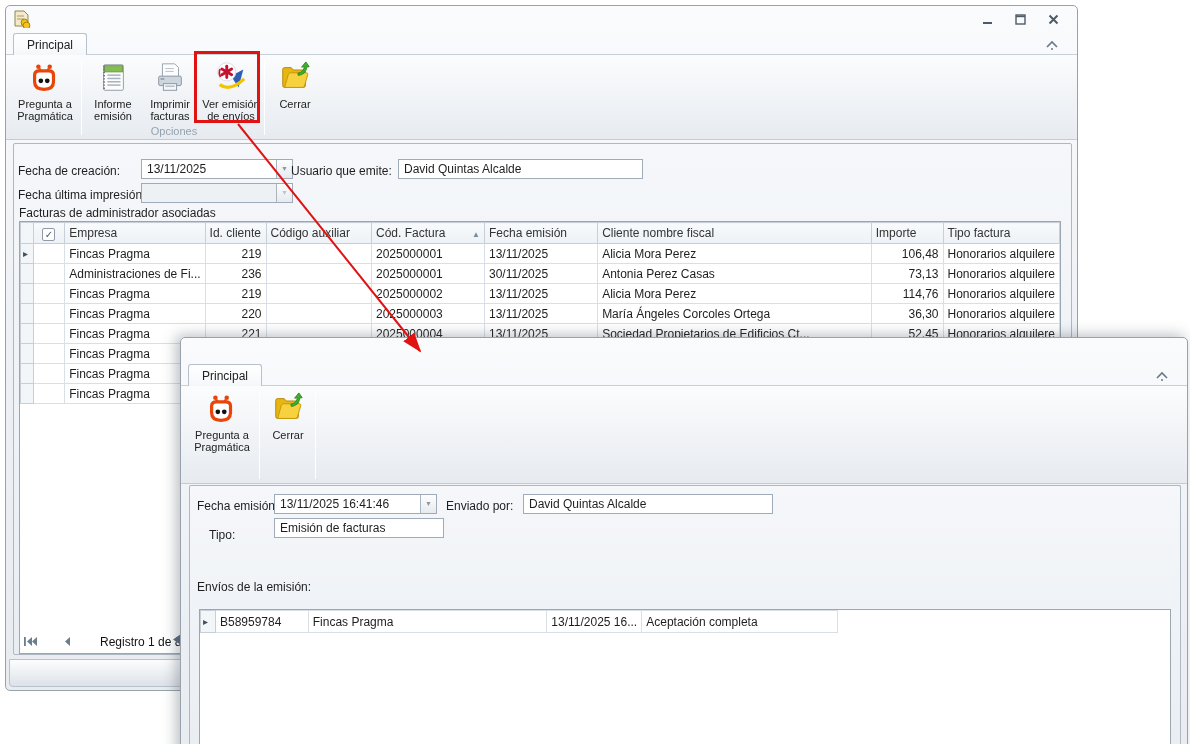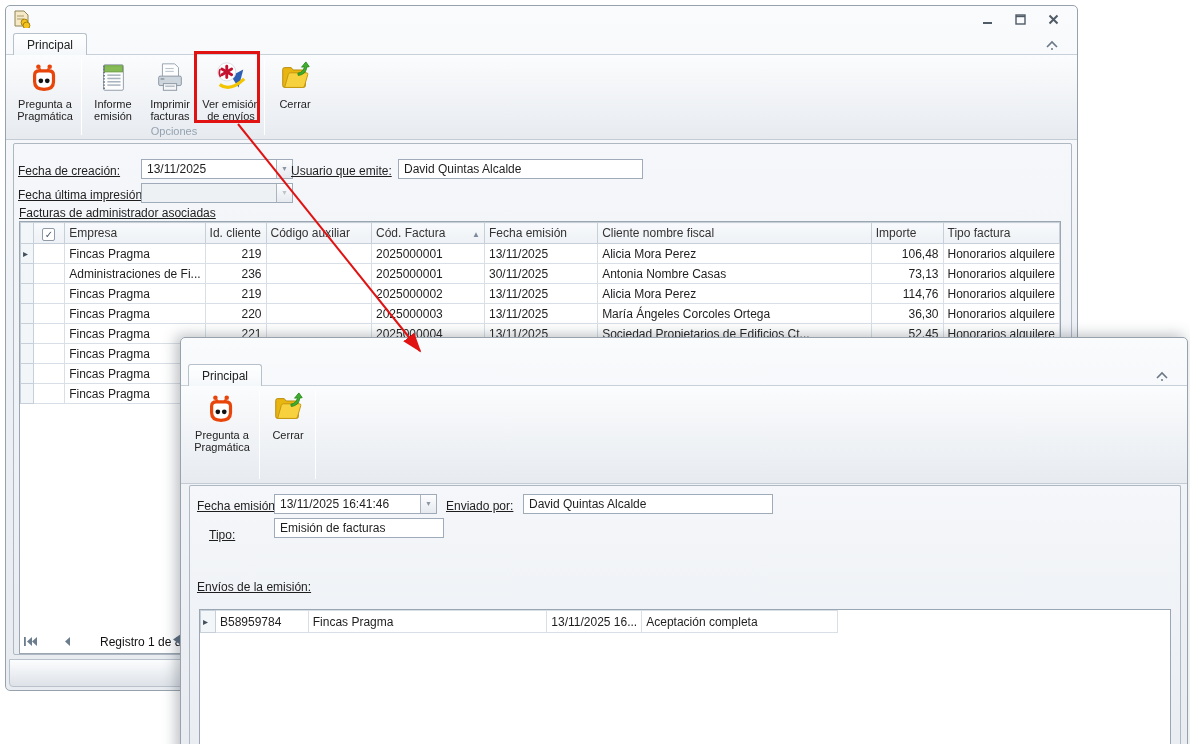--- a/index.html
+++ b/index.html
@@ -34,21 +34,21 @@
     line-height:12px; color:#222; padding-top:3px; cursor:default; }
   .rbtn .ric { display:block; margin:0 auto 3px auto; width:34px; height:34px; }
   .rsep { position:absolute; top:4px; bottom:4px; width:1px; background:#ccd4dc; border-right:1px solid #fff; }
   .rgroupcap { position:absolute; bottom:2px; text-align:center; color:#94a2b0; font-size:11px; }
 
   .cpanel { position:absolute; background:linear-gradient(#f5f7fa,#e9edf2);
     border:1px solid #adb8c3; border-radius:2px; }
   #win1 .cpanel { left:7px; top:137px; width:1059px; height:512px; }
   #win2 .cpanel { left:8px; top:147px; width:992px; height:276px; border-bottom:none; }
 
-  .flabel { position:absolute; white-space:nowrap; color:#1e1e1e;text-decoration:underline; }
+  .flabel { position:absolute; white-space:nowrap; color:#1e1e1e; }
   .field { position:absolute; height:20px; background:#fff; border:1px solid #9fabb9;
     padding:2px 4px 0 5px; white-space:nowrap; overflow:hidden; }
   .combo { padding-right:17px; }
   .combo .drop { position:absolute; right:0; top:0; bottom:0; width:16px;
     background:linear-gradient(#fdfdfe,#e6eaef); border-left:1px solid #aab5c1;
     color:#8b97a5; font-size:7px; text-align:center; line-height:18px; cursor:default; }
   .field.disabled { background:#eef1f4; }
   .field.disabled .drop { color:#bcc5cd; }
 
   .gridbox { position:absolute; background:#fff; border:1px solid #9aa6b2; overflow:hidden; }
@@ -291,21 +291,21 @@
             <td>Honorarios alquilere</td>
       </tr>
       <tr>
         <td class="mk"></td>
             <td></td>
         <td>Administraciones de Fi...</td>
             <td class="num">236</td>
         <td></td>
             <td>2025000001</td>
         <td>30/11/2025</td>
-            <td>Antonia Nombre Casas</td>
+            <td>Antonia Perez Casas</td>
         <td class="num">73,13</td>
             <td>Honorarios alquilere</td>
       </tr>
       <tr>
         <td class="mk"></td>
             <td></td>
         <td>Fincas Pragma</td>
             <td class="num">219</td>
         <td></td>
             <td>2025000002</td>

